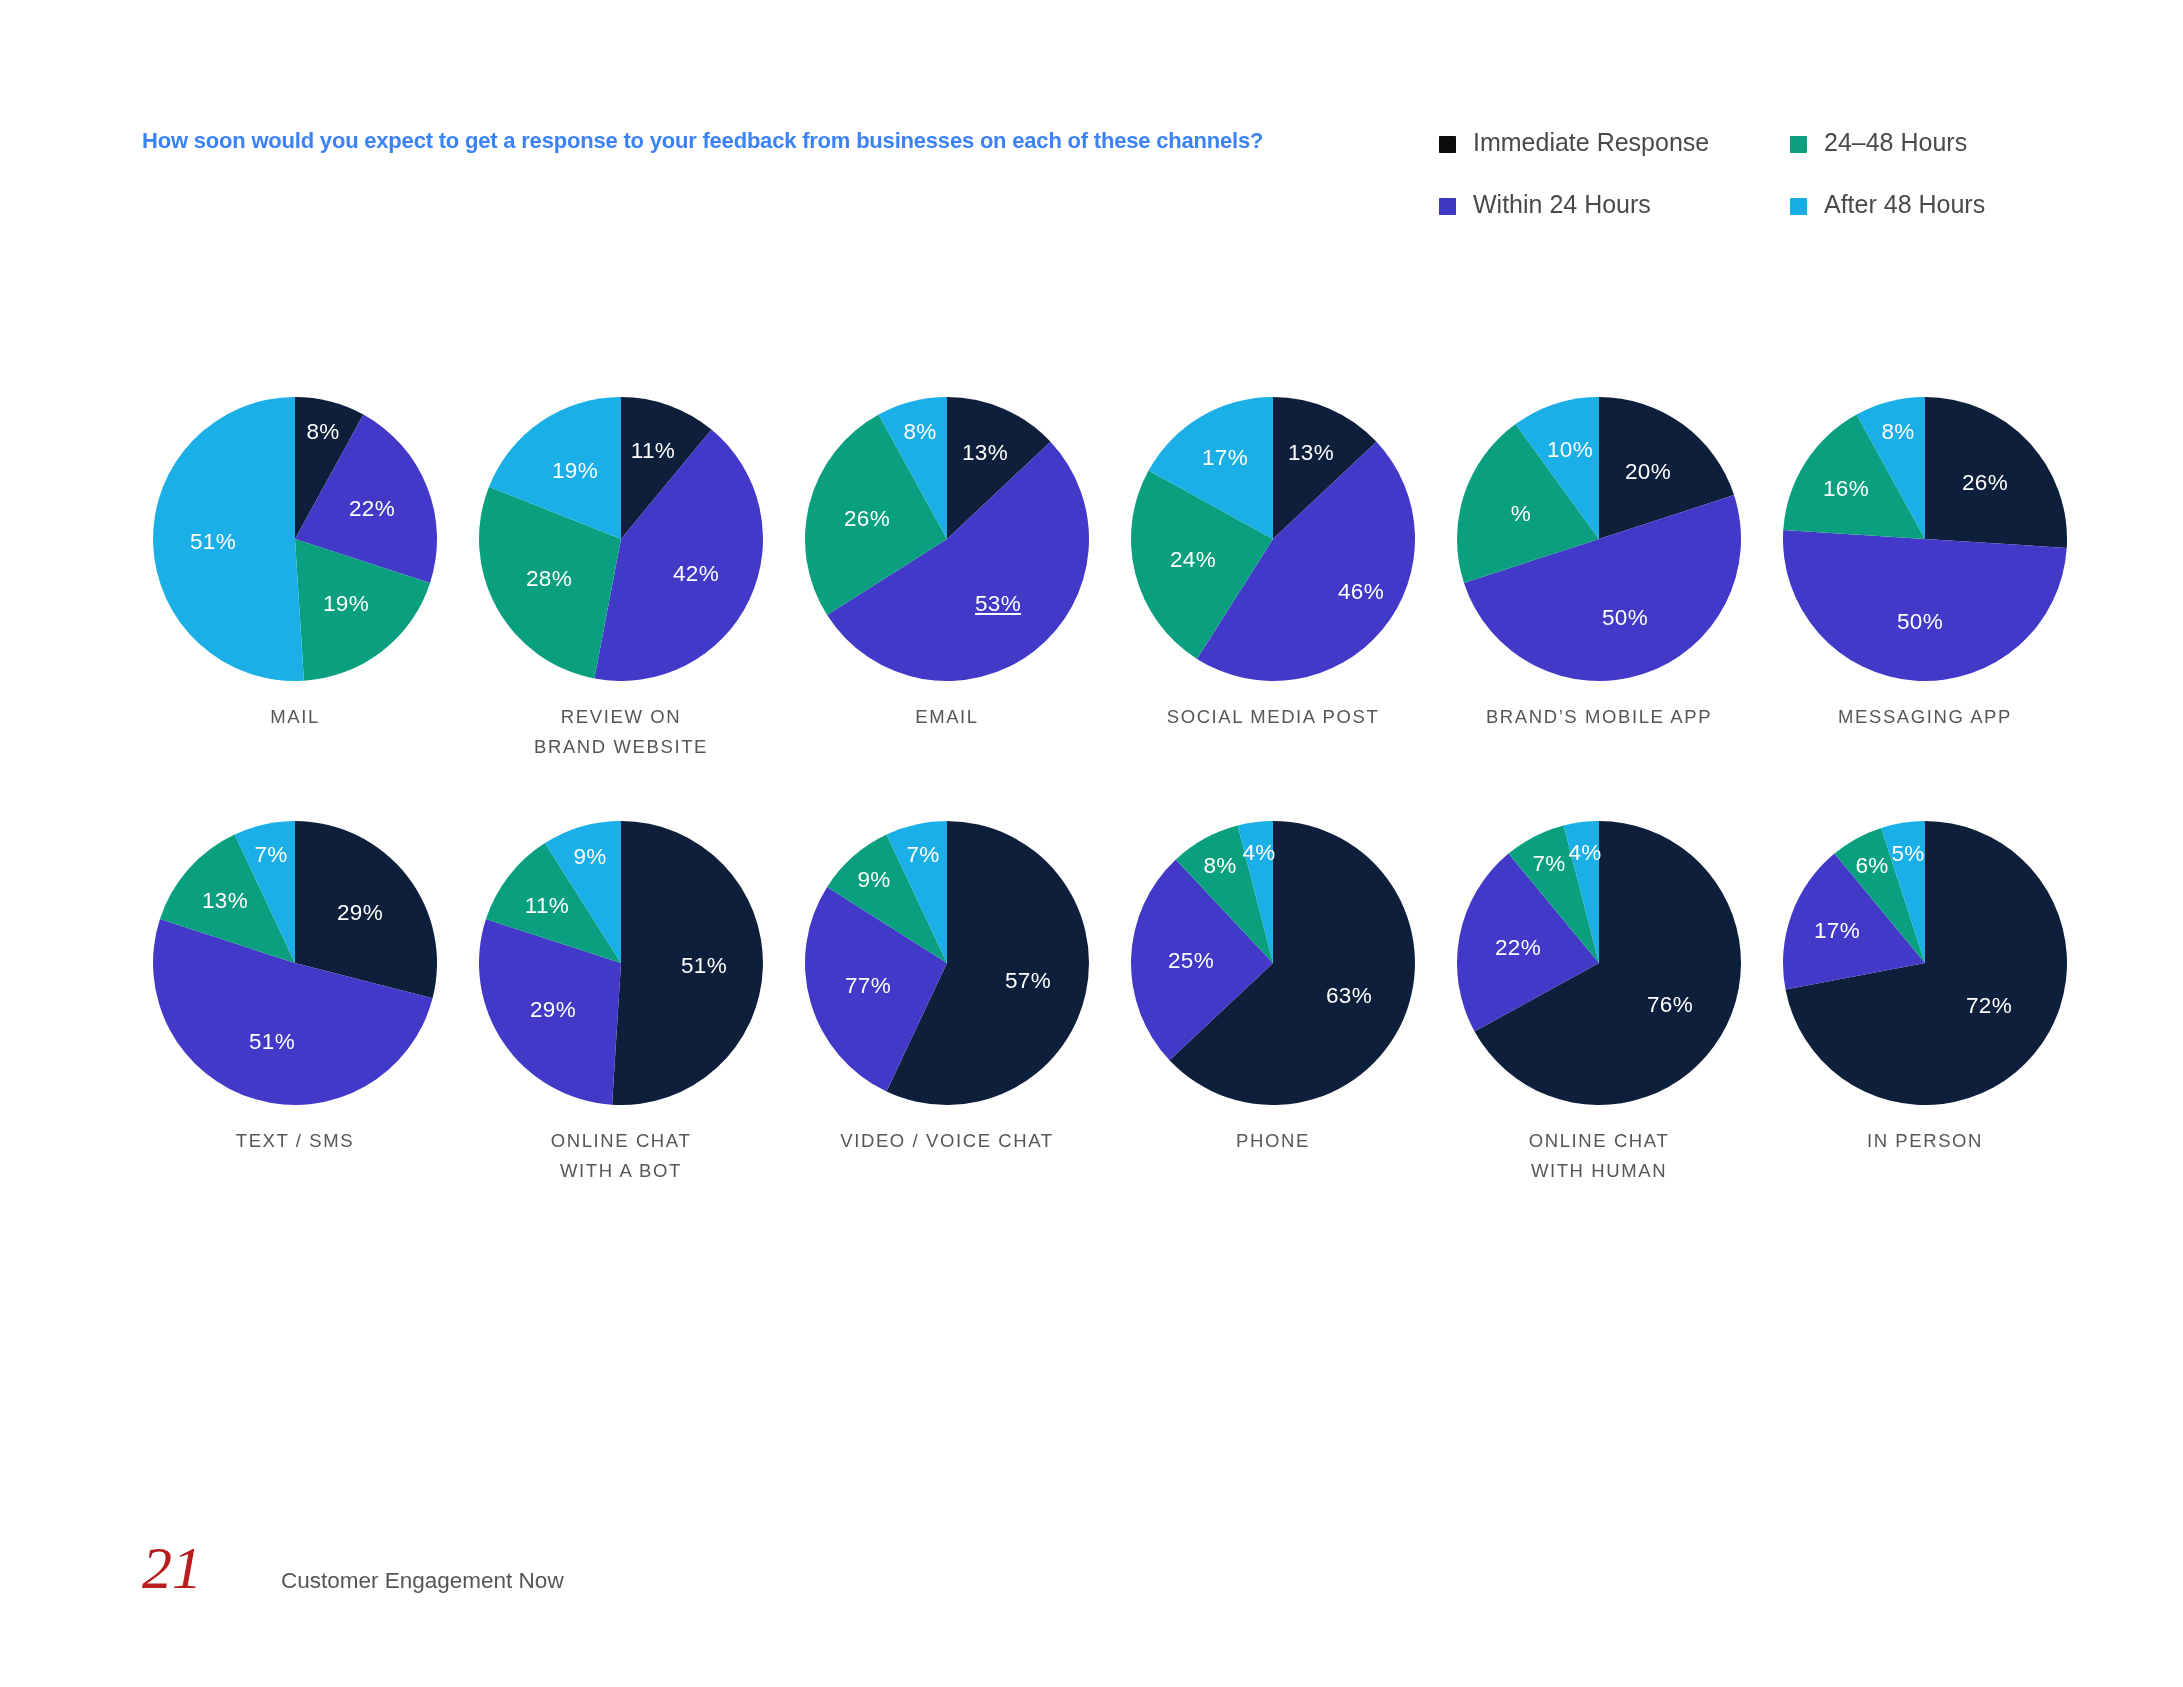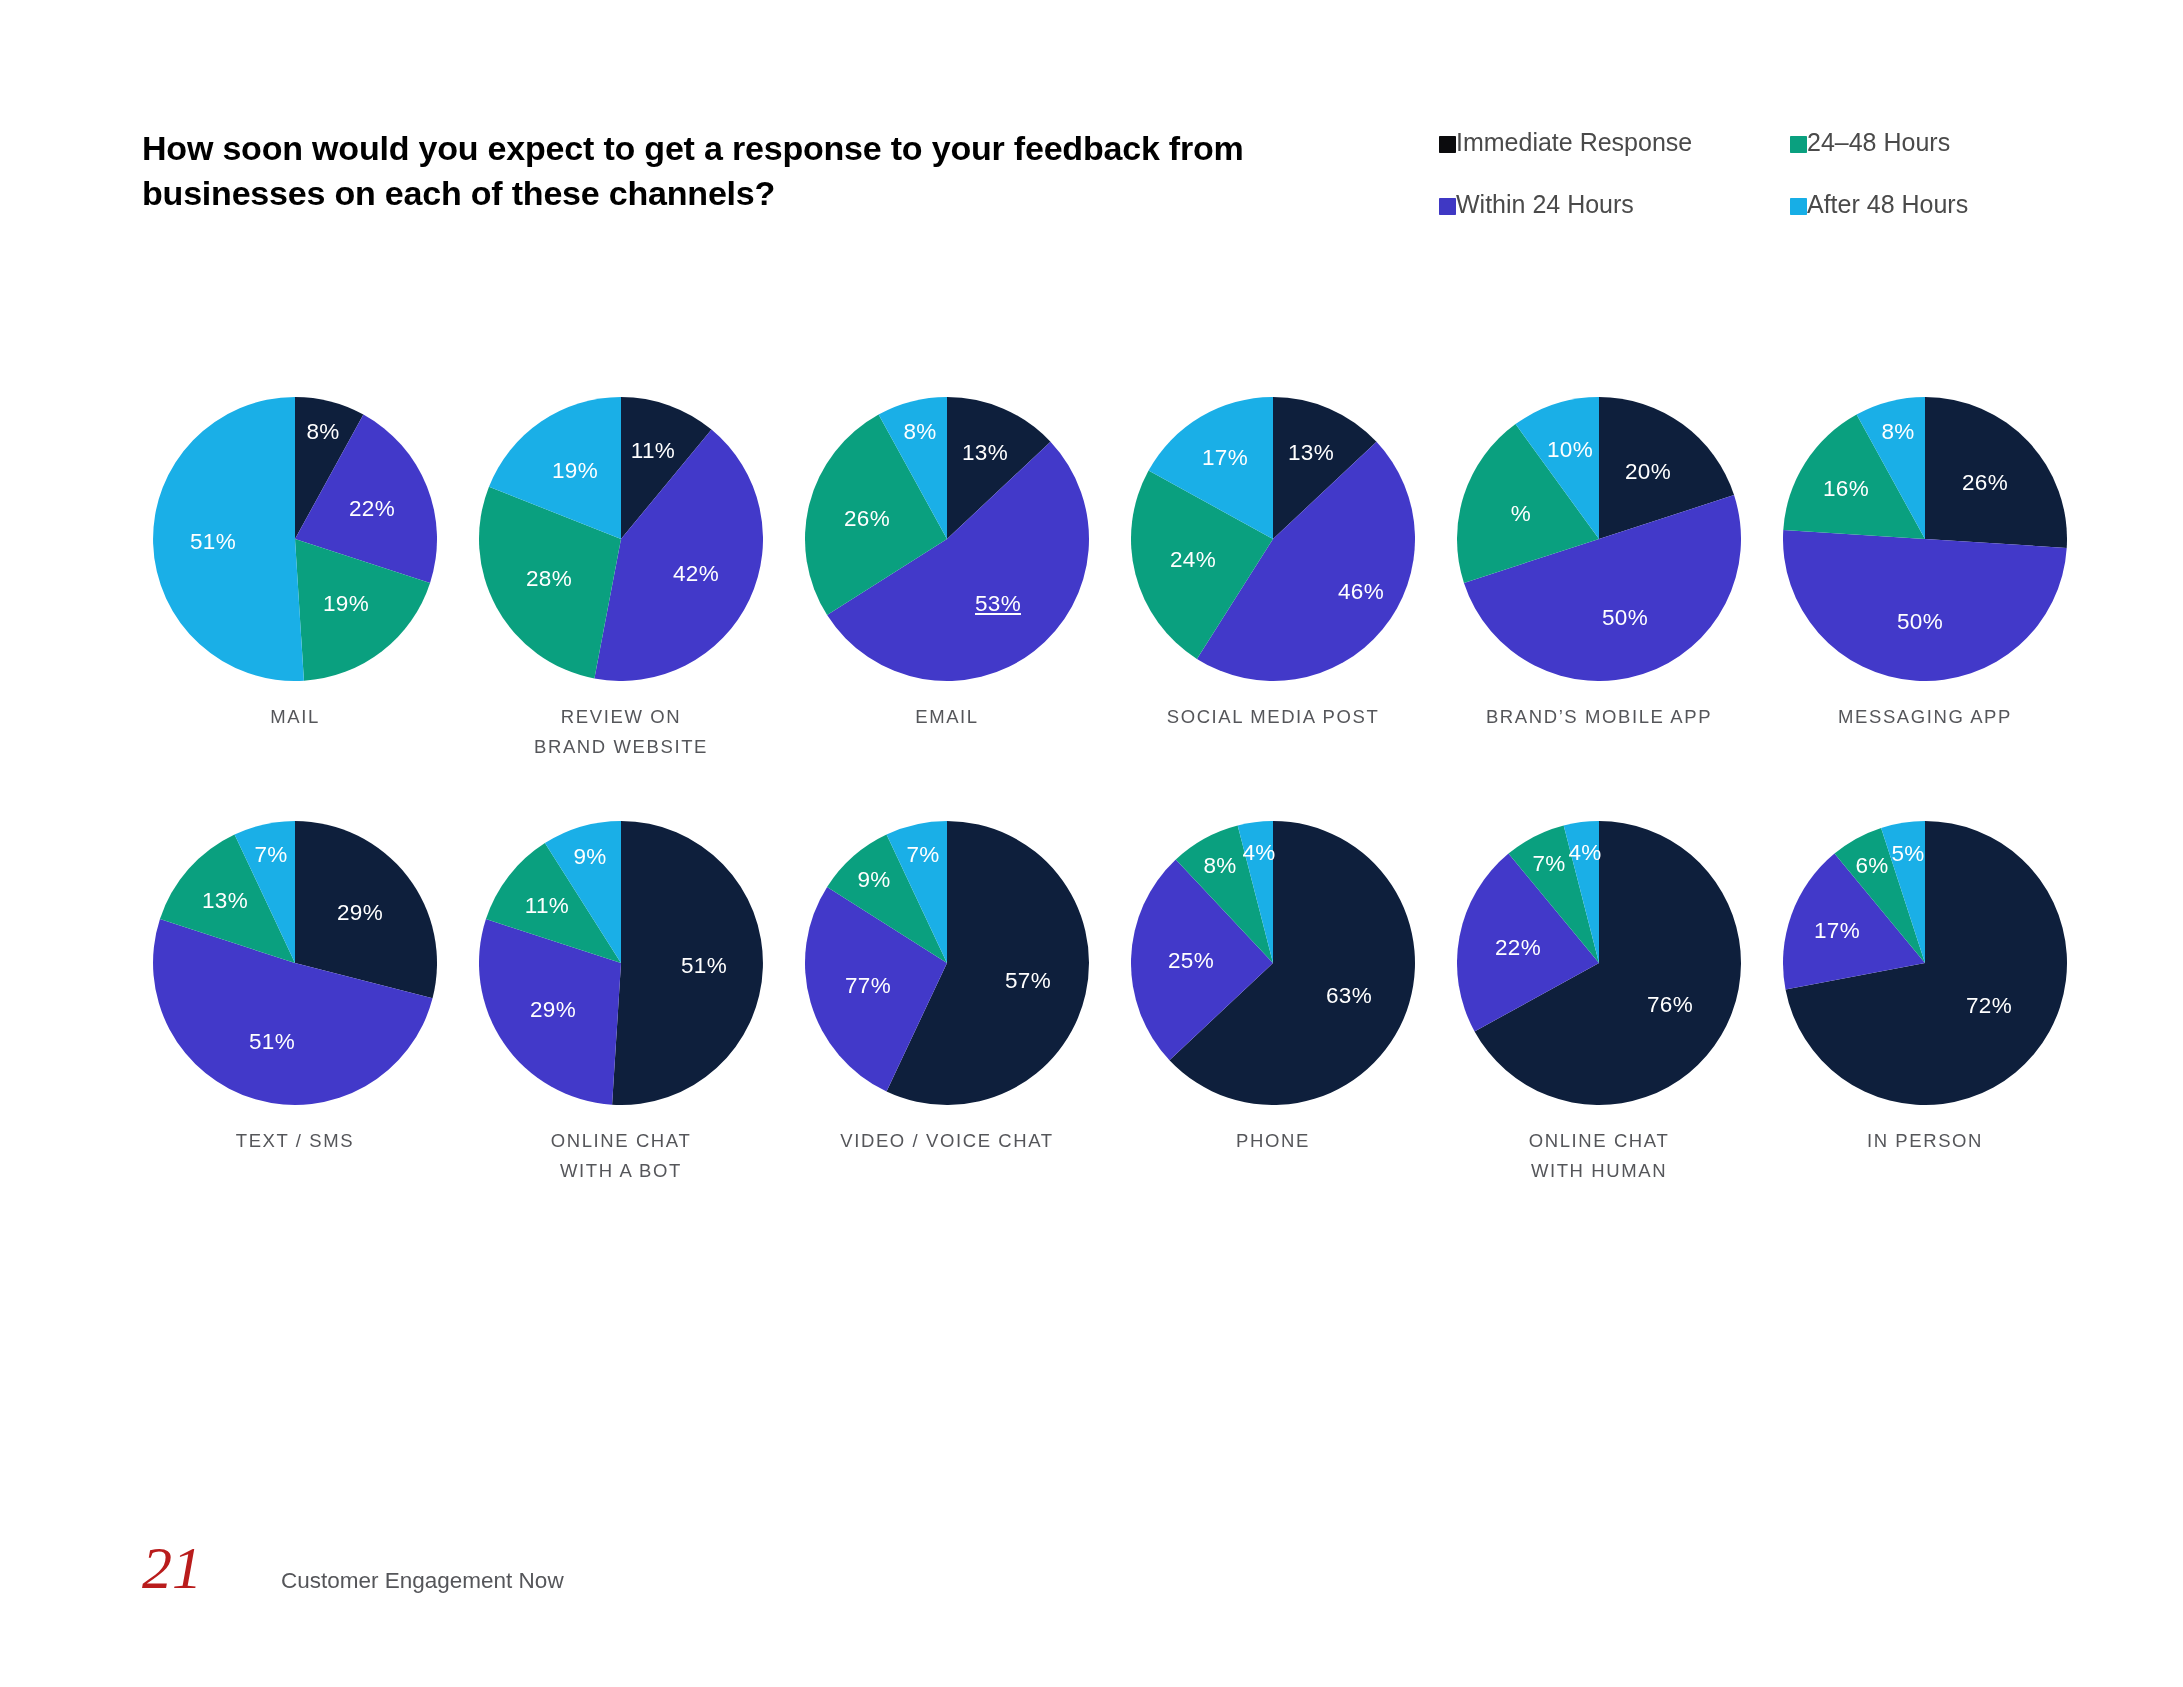--- a/index.html
+++ b/index.html
@@ -13,42 +13,43 @@
   }
   .page{position:absolute;inset:0;background:#fff;}
 
   
   .header{
     position:absolute;
     left:142px; top:126px;
     width:1257px;
   }
   .title{
-    font-size:34px;
+    font-size:22px;
     line-height:1.33;
     font-weight:700;
-    color:#000000;
+    color:#3b82f6;
     letter-spacing:-0.2px;
     margin:0;
     max-width:1138px;
   }
 
   
   .legend{
     position:absolute;
     left:1439px; top:130px;
     width:595px;
     display:grid;
     grid-template-columns:351px 245px;
     grid-auto-rows:62px;
     align-items:start;
   }
   .legend-item{
     display:flex;
     align-items:flex-start;
+    gap:17px;
   }
   .legend-swatch{
     width:17px;height:17px;
     flex:0 0 17px;
     margin-top:6px;
     border-radius:0.7px;
   }
   .legend-label{
     font-size:25px;
     line-height:1;

